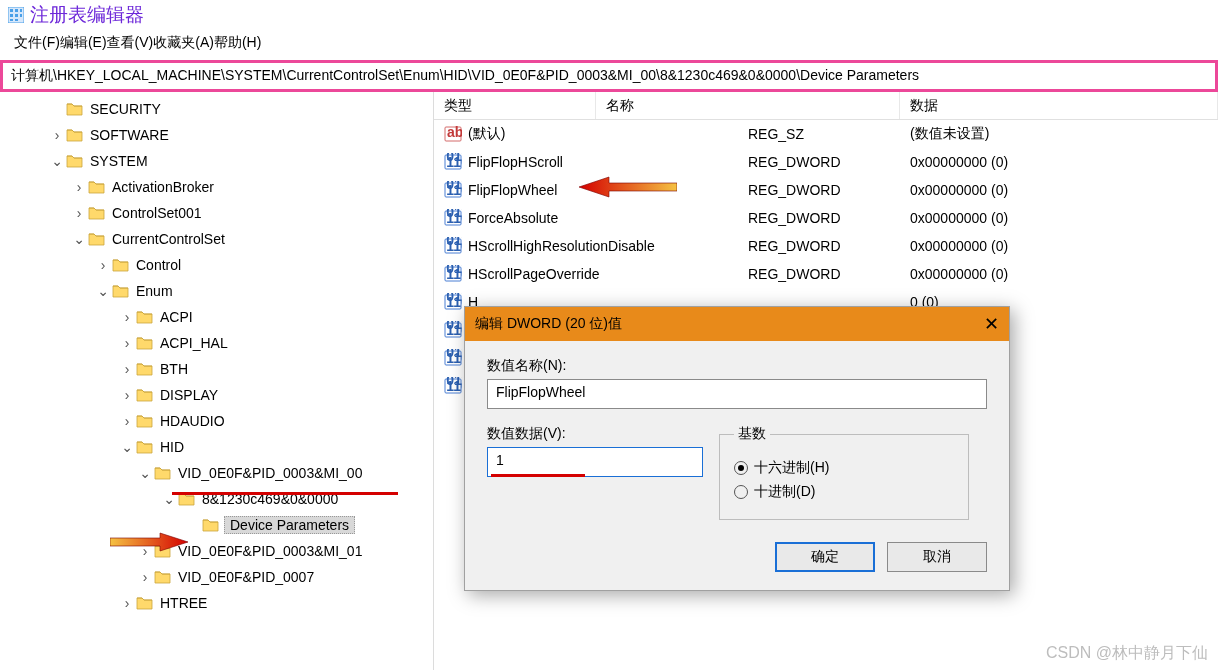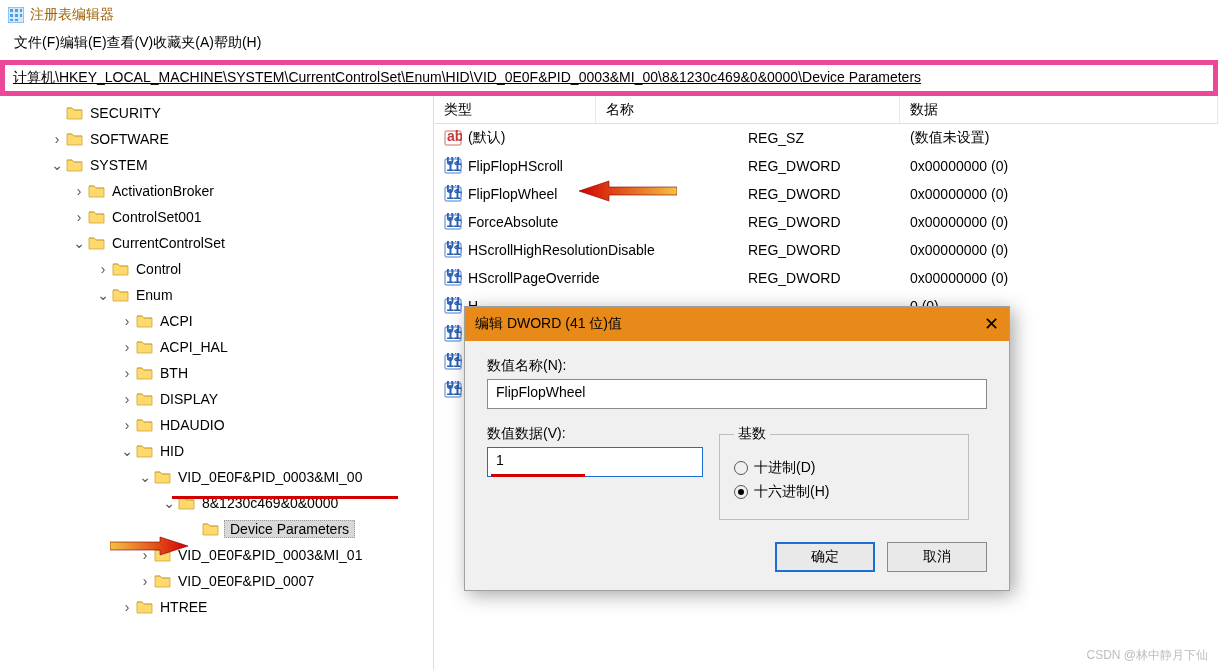--- a/index.html
+++ b/index.html
@@ -2,28 +2,28 @@
 <html><head>
 <meta charset="utf-8">
 <style>
   * { box-sizing: border-box; margin: 0; padding: 0; font-family: "Segoe UI", "Microsoft YaHei", sans-serif; font-size: 14px; }
   body { width: 1218px; height: 670px; background: #fff; overflow: hidden; position: relative; }
 
   
   .titlebar { display: flex; align-items: center; height: 30px; padding-left: 8px; gap: 6px; }
   .titlebar .icon { width: 16px; height: 16px; display:inline-block; }
   .titlebar .icon svg { width:16px; height:16px; }
-  .titlebar .title { color: #a16207; font-size: 14px; }
+  .titlebar .title { color: #6d28d9; font-size: 19px; }
 
   
   .menubar { display: flex; padding: 4px 14px 6px 14px; }
   .menubar span { color: #000; cursor: default; }
 
   
-  .addressbar { border: 5px solid #ec4899; margin-top:2px;text-decoration:underline; }
+  .addressbar { border: 3px solid #ec4899; margin-top:2px; }
   .addressbar .path { padding: 4px 8px; white-space: nowrap; overflow: hidden; }
 
   
   .main { display: flex; height: calc(100% - 30px - 30px - 30px); }
   .tree-pane { width: 434px; border-right: 1px solid #dcdcdc; overflow: hidden; padding-top: 4px; position:relative; }
   .list-pane { flex: 1; overflow: hidden; position: relative; }
 
   
   .tree { list-style: none; }
   .tree-row { display: flex; align-items: center; height: 26px; white-space: nowrap; }
@@ -69,21 +69,21 @@
   .dialog .txt.small { width: 216px; }
   .dialog .row2 { display:flex; gap: 16px; margin-top: 16px; align-items:flex-start; }
   .dialog fieldset { border: 1px solid #bdbdbd; padding: 10px 14px 12px 14px; width: 250px; }
   .dialog fieldset legend { padding: 0 4px; }
   .dialog .radio-row { display:flex; align-items:center; margin: 6px 0; gap:6px; }
   .dialog .btns { display:flex; justify-content:flex-end; gap: 12px; margin-top: 22px; }
   .dialog .btn { width: 100px; height: 30px; border:1px solid #8a8a8a; background:#e9e9e9; display:flex; align-items:center; justify-content:center; cursor:default; }
   .dialog .btn.primary { border:2px solid #1a6fd6; }
 
   
-  .watermark { position:absolute; right:10px; bottom:6px; font-size:12px; color:#bdbdbd; z-index:200; }
+  .watermark { position:absolute; right:10px; bottom:6px; font-size:16px; color:#bdbdbd; z-index:200; }
 </style>
 </head>
 <body>
 
 <div class="titlebar">
   <span class="icon">
     <svg viewBox="0 0 16 16">
         <rect x="0" y="0" width="16" height="16" fill="#d7e8fb" stroke="#4aa0e8"></rect>
         <rect x="2" y="2" width="3" height="3" fill="#4aa0e8"></rect>
         <rect x="7" y="2" width="3" height="3" fill="#4aa0e8"></rect>
@@ -423,46 +423,46 @@
             <stop offset="1" stop-color="#d40000"></stop>
           </linearGradient>
         </defs>
       <polygon points="100,7 32,7 32,1 2,11 32,21 32,15 100,15" fill="url(#g2)" stroke="#7a0000" stroke-width="0.6"></polygon>
     </svg>
   </div>
 </div>
 
 <div class="dialog">
   <div class="dlg-title">
-    <span class="t">编辑 DWORD (41 位)值</span>
+    <span class="t">编辑 DWORD (20 位)值</span>
     <span class="close">✕</span>
   </div>
   <div class="dlg-body">
     <div class="fld-label">数值名称(N):</div>
     <div class="txt">FlipFlopWheel</div>
 
     <div class="row2">
       <div style="flex:none;">
         <div class="fld-label">数值数据(V):</div>
         <div style="position:relative;">
           <div class="txt small" style="border-color:#1a6fd6;">1</div>
           <div class="underline-red" style="left:4px; top:27px; width:94px;"></div>
         </div>
       </div>
       <fieldset>
         <legend>基数</legend>
         <div class="radio-row">
-          <span style="width:14px;height:14px;border:1px solid #555;border-radius:50%;"></span>
-          <span>十进制(D)</span>
-        </div>
-        <div class="radio-row">
           <span style="width:14px;height:14px;border:1px solid #555;border-radius:50%;display:inline-flex;align-items:center;justify-content:center;">
               <span style="width:6px;height:6px;background:#000;border-radius:50%;"></span>
             </span>
           <span>十六进制(H)</span>
+        </div>
+        <div class="radio-row">
+          <span style="width:14px;height:14px;border:1px solid #555;border-radius:50%;"></span>
+          <span>十进制(D)</span>
         </div>
       </fieldset>
     </div>
 
     <div class="btns">
       <div class="btn primary">确定</div>
       <div class="btn">取消</div>
     </div>
   </div>
 </div>

